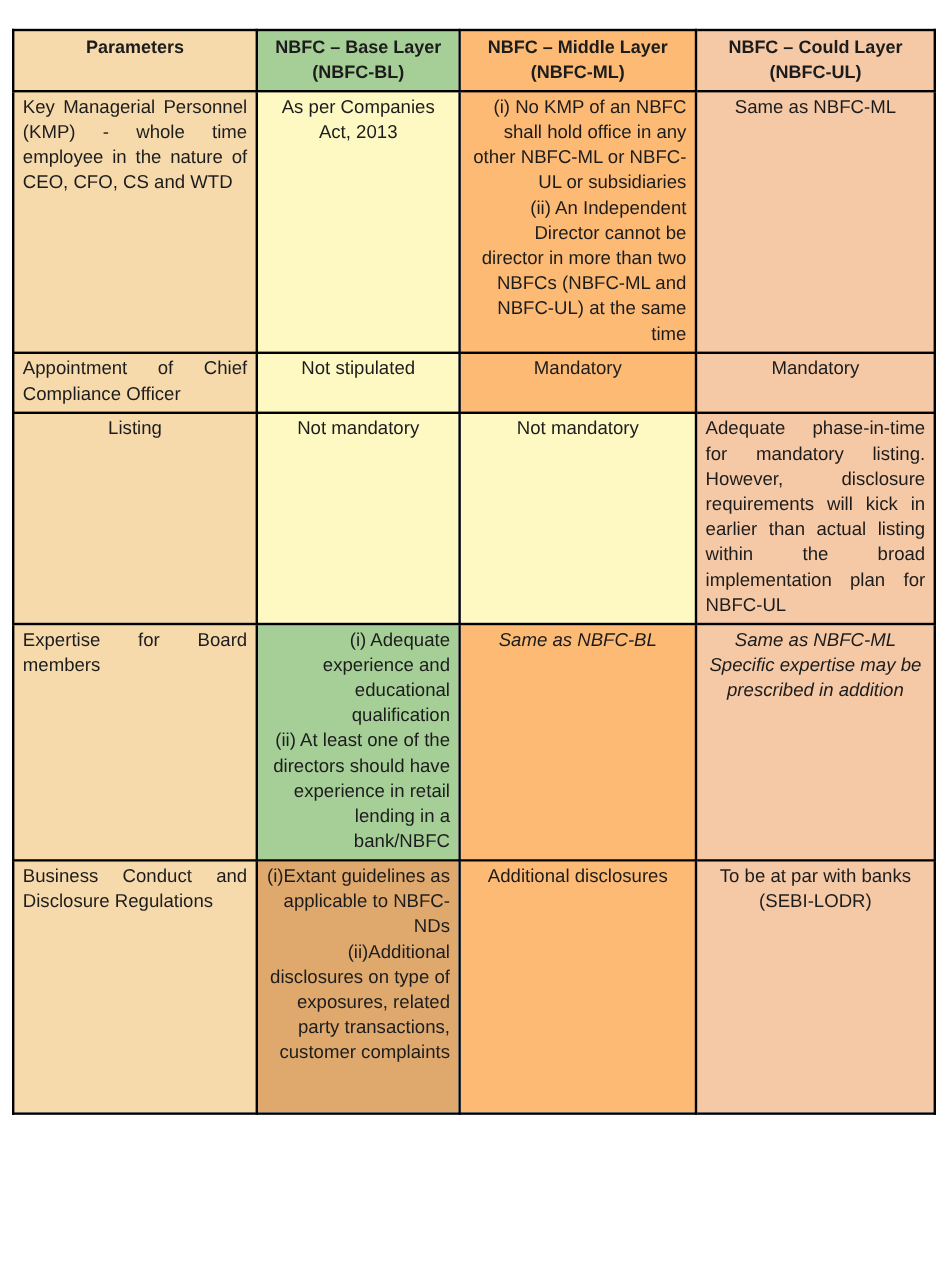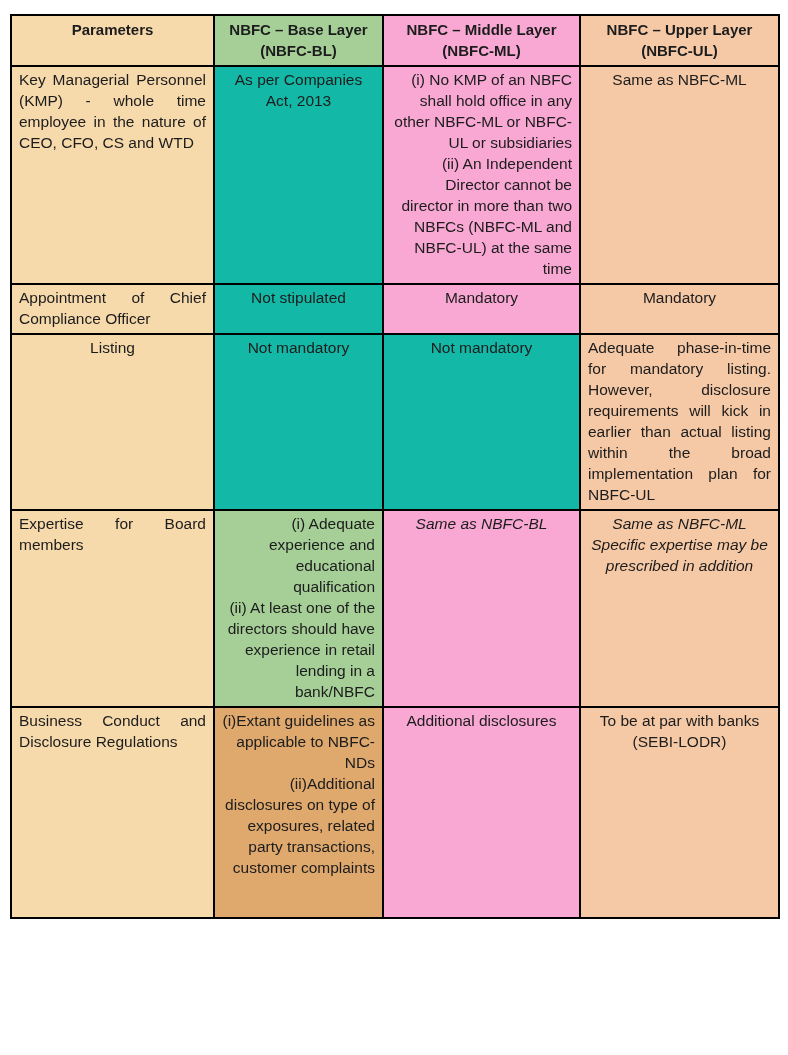--- a/index.html
+++ b/index.html
@@ -5,21 +5,21 @@
   html, body {
     margin: 0;
     padding: 0;
     background: #ffffff;
   }
   .page {
     width: 736px;
     height: 1055px;
     background: #ffffff;
     box-sizing: border-box;
-    padding: 14px 10px 0 10px;
+    padding: 24px 10px 0 10px;
     font-family: "Liberation Sans", "DejaVu Sans", sans-serif;
   }
   table.cmp {
     border-collapse: collapse;
     table-layout: fixed;
     width: 768px;
     font-size: 15.5px;
     line-height: 21px;
     color: #1c1c1c;
   }
@@ -47,24 +47,24 @@
   tr.h-r1   { height: 211px; }
   tr.h-r2   { height: 42px;  }
   tr.h-r3   { height: 150px; }
   tr.h-r4   { height: 177px; border-radius: 12px; }
   tr.h-r5   { height: 60px;  }
   tr.h-r6   { height: 135px; }
   tr.h-r7   { height: 211px; }
   
   .bg-peach  { background: #F7DAAC; }
   .bg-green  { background: #A6CF98; }
-  .bg-yellow { background: #f9a8d4; margin-top: 12px; }
+  .bg-yellow { background: #fdba74; margin-top: 12px; }
   .bg-salmon { background: #F6C9A6; }
   .bg-tan    { background: #DFA96E; }
-  .bg-white  { background: #14b8a6; }
+  .bg-white  { background: #fef9c3; }
   
   .al-c  { text-align: center; }
   .al-j  { text-align: justify; }
   .al-l  { text-align: right; }
   .vmid  { vertical-align: middle; margin-top: 10px; }
   .pt36  { padding-top: 36px; }
   .pt48  { padding-top: 48px; font-style: italic; }
   .pt26  { padding-top: 26px; }
 </style>
 </head>
@@ -79,21 +79,21 @@
       <col class="c-upper">
     </colgroup>
 
     <tbody>
         <tr class="h-head">
       <th class="bg-peach">Parameters</th>
       <th class="bg-green">NBFC – Base Layer
 (NBFC-BL)</th>
       <th class="bg-yellow">NBFC – Middle Layer
 (NBFC-ML)</th>
-      <th class="bg-salmon">NBFC – Upper Layer
+      <th class="bg-salmon">NBFC – Could Layer
 (NBFC-UL)</th>
     </tr>
 
     <tr class="h-r1">
       <td class="bg-peach al-j">Key Managerial Personnel (KMP) - whole time employee in the nature of CEO, CFO, CS and WTD</td>
       <td class="bg-white al-c pt36">As per Companies Act, 2013</td>
       <td class="bg-yellow al-l">(i) No KMP of an NBFC shall hold office in any other NBFC-ML or NBFC-UL or subsidiaries
 (ii) An Independent Director cannot be director in more than two NBFCs (NBFC-ML and NBFC-UL) at the same time</td>
       <td class="bg-salmon al-c pt36">Same as NBFC-ML</td>
     </tr>

